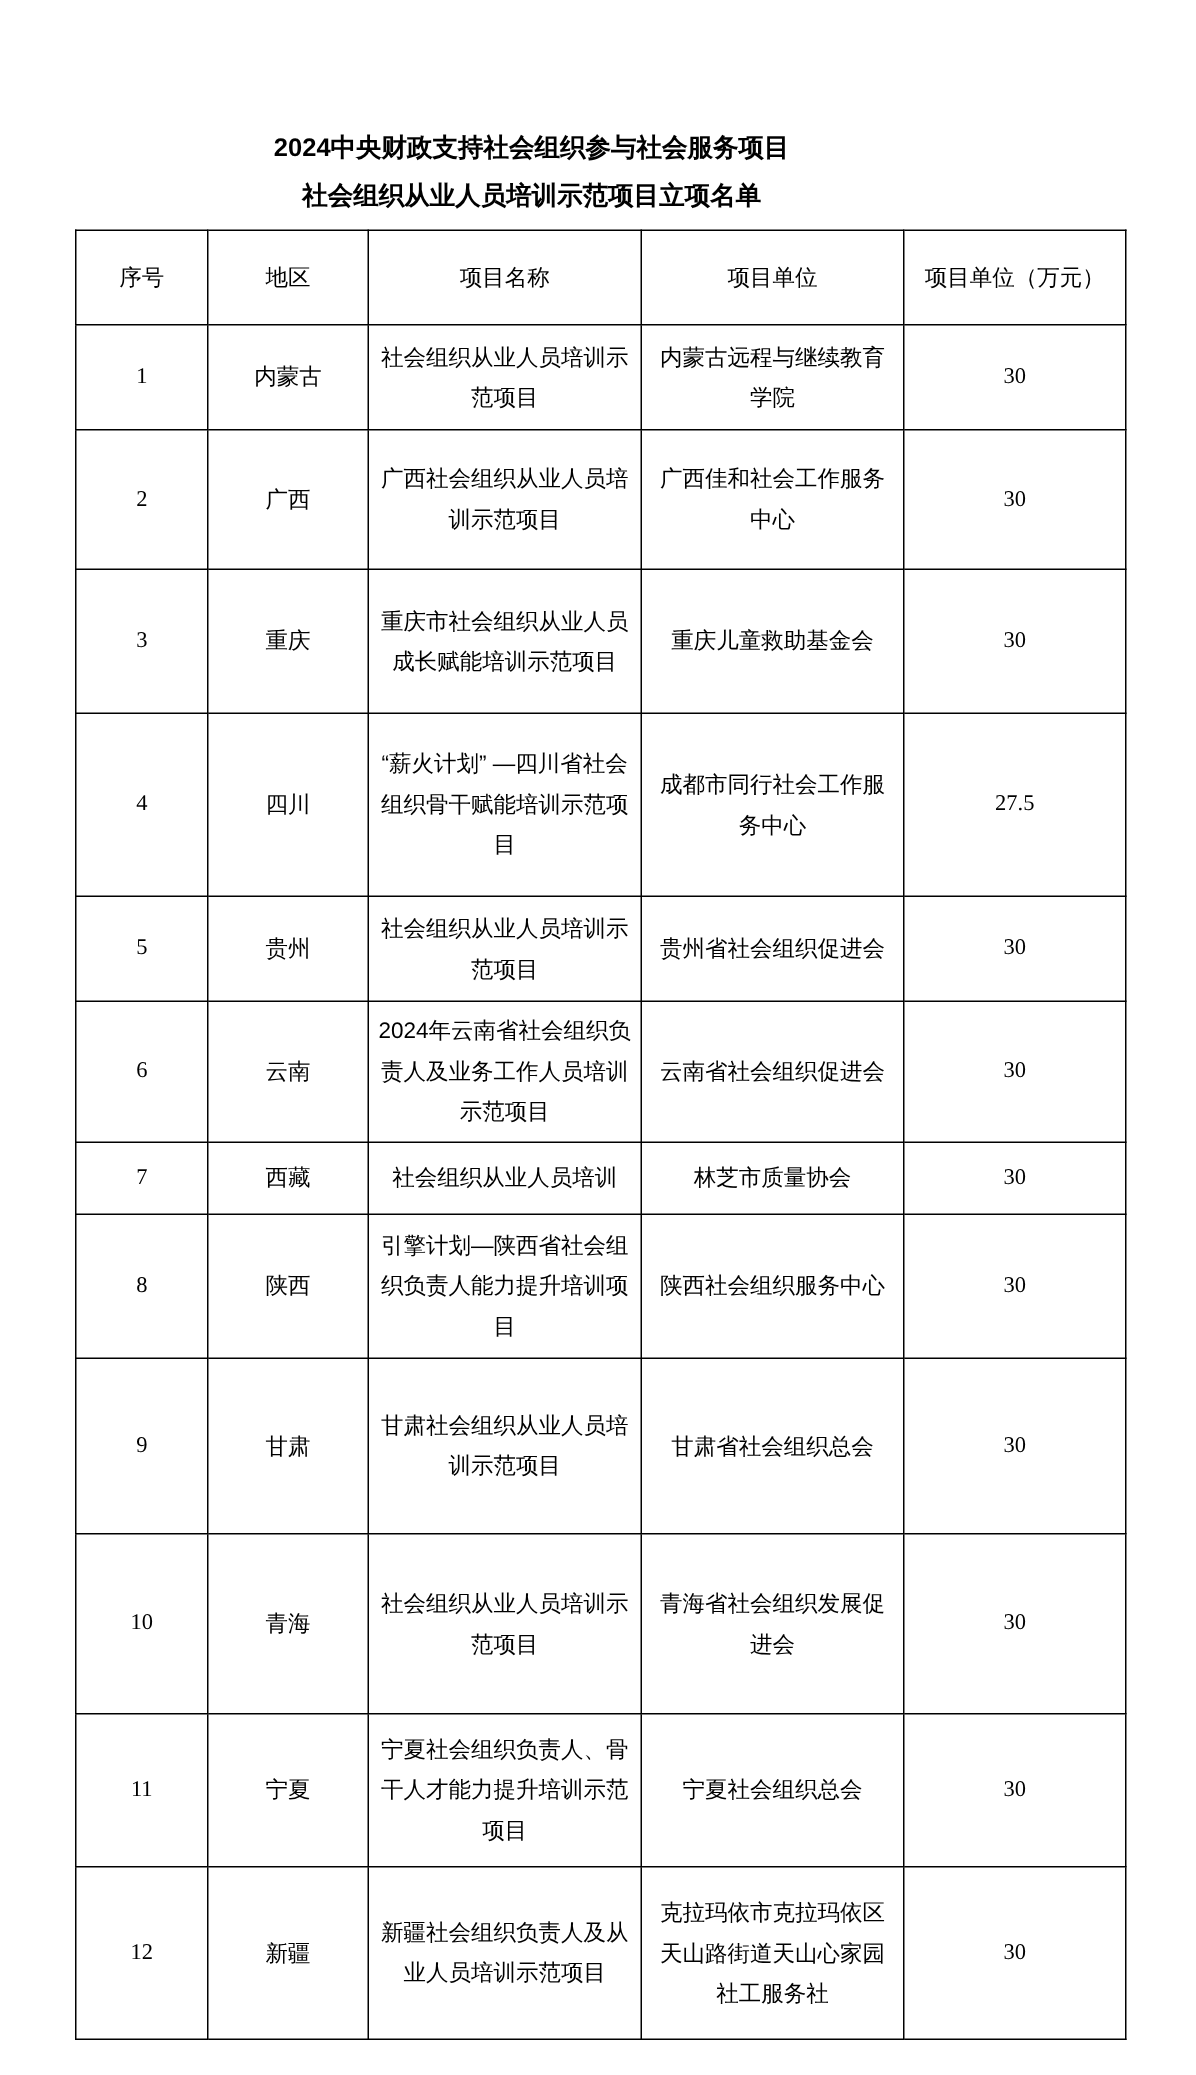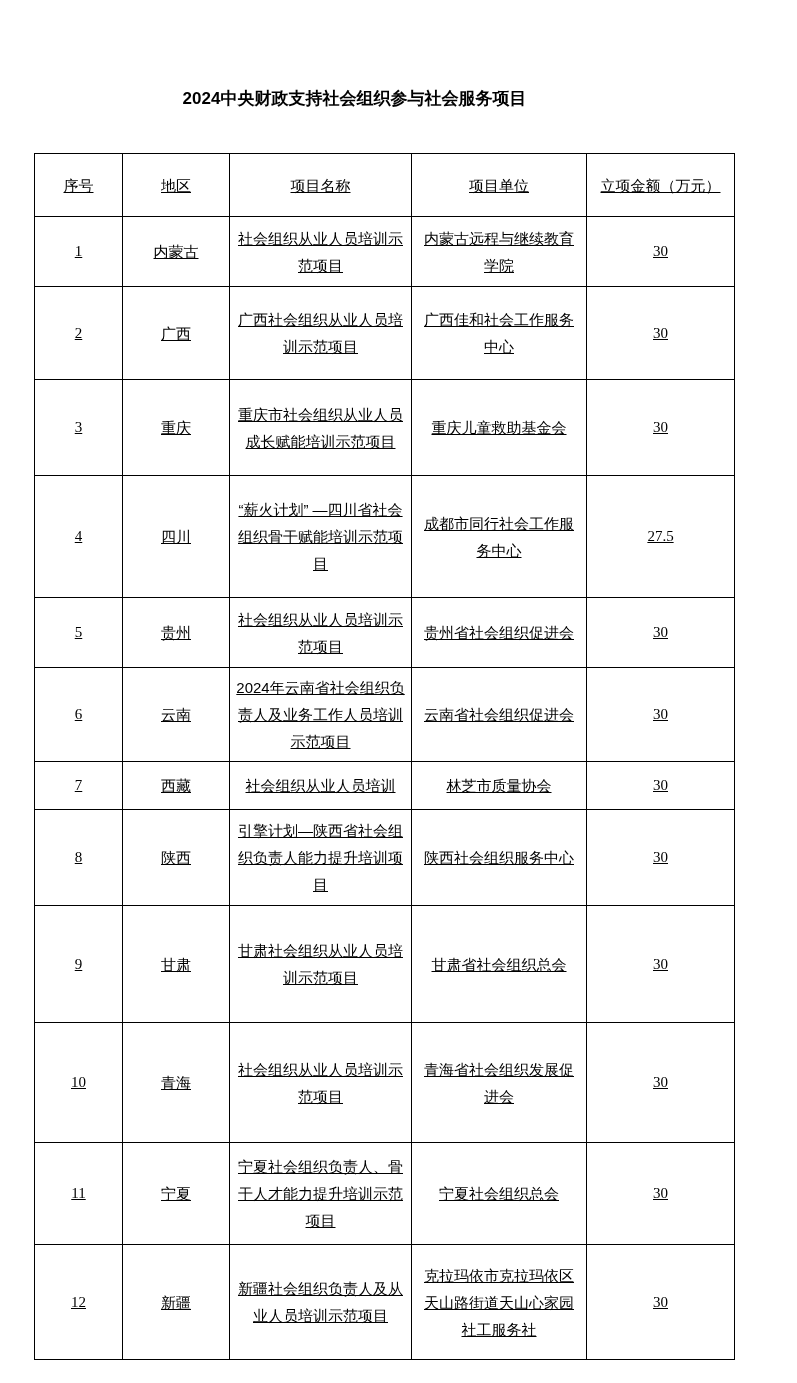--- a/index.html
+++ b/index.html
@@ -29,24 +29,23 @@
     letter-spacing: 0px;
   }
   .doc-title .line1 {
     padding-top: 84px;
   }
   .doc-title .line2 {
     padding-top: 2px;
   }
   .table-wrap {
     position: absolute;
-    left: 34px;
+    left: 50px;
     top: 153px;
     width: 700px;
-    text-decoration: underline;
   }
   table.listing {
     border-collapse: collapse;
     width: 700px;
     table-layout: fixed;
     font-size: 15px;
   }
   table.listing td,
   table.listing th {
     border: 1px solid #000000;
@@ -73,38 +72,39 @@
     font-family: "Liberation Sans", "DejaVu Sans", sans-serif;
   }
 </style>
 </head>
 <body>
 
 <div class="page">
 
   <div class="doc-title">
     <div class="line1 cjk">2024中央财政支持社会组织参与社会服务项目</div>
+    <div class="line2 cjk">社会组织从业人员培训示范项目立项名单</div>
   </div>
 
   <div class="table-wrap">
     <table class="listing">
       <colgroup>
         <col class="c-seq">
         <col class="c-area">
         <col class="c-name">
         <col class="c-unit">
         <col class="c-amt">
       </colgroup>
       <thead>
         <tr>
           <td class="cjk">序号</td>
           <td class="cjk">地区</td>
           <td class="cjk">项目名称</td>
           <td class="cjk">项目单位</td>
-          <td class="cjk">立项金额（万元）</td>
+          <td class="cjk">项目单位（万元）</td>
         </tr>
       </thead>
       <tbody id="table-body">
           <tr style="height: 70px;">
             <td class="num">1</td>
             <td class="cjk">内蒙古</td>
             <td class="cjk">社会组织从业人员培训示范项目</td>
             <td class="cjk">内蒙古远程与继续教育学院</td>
             <td class="num">30</td>
           </tr>

